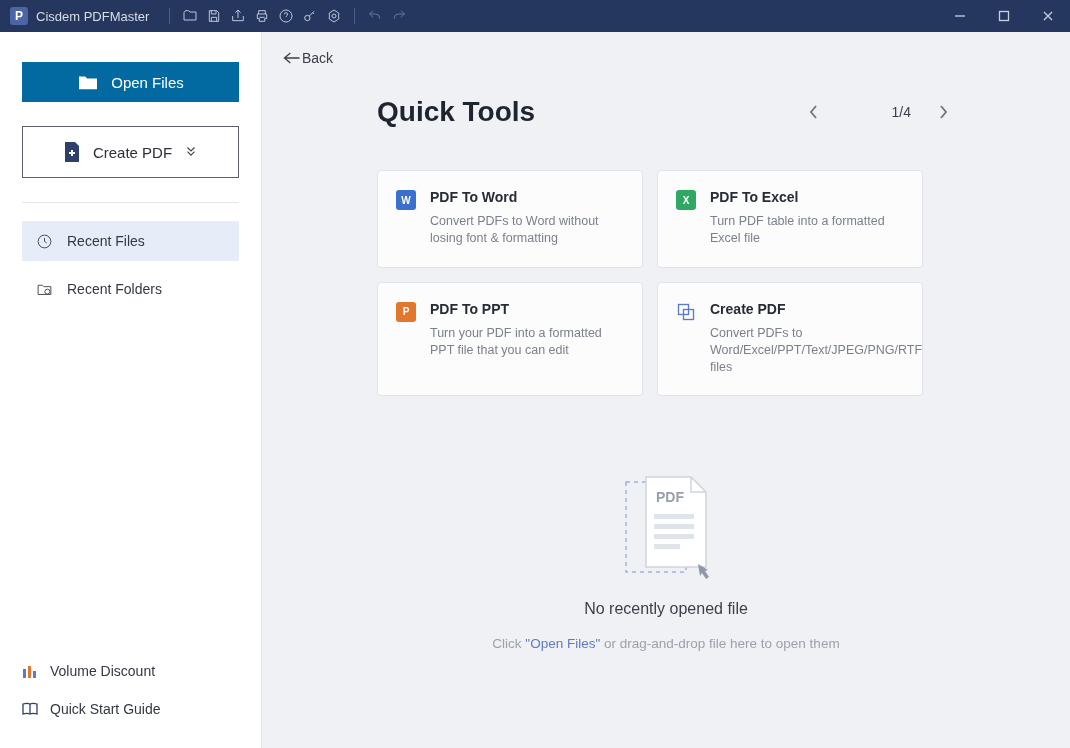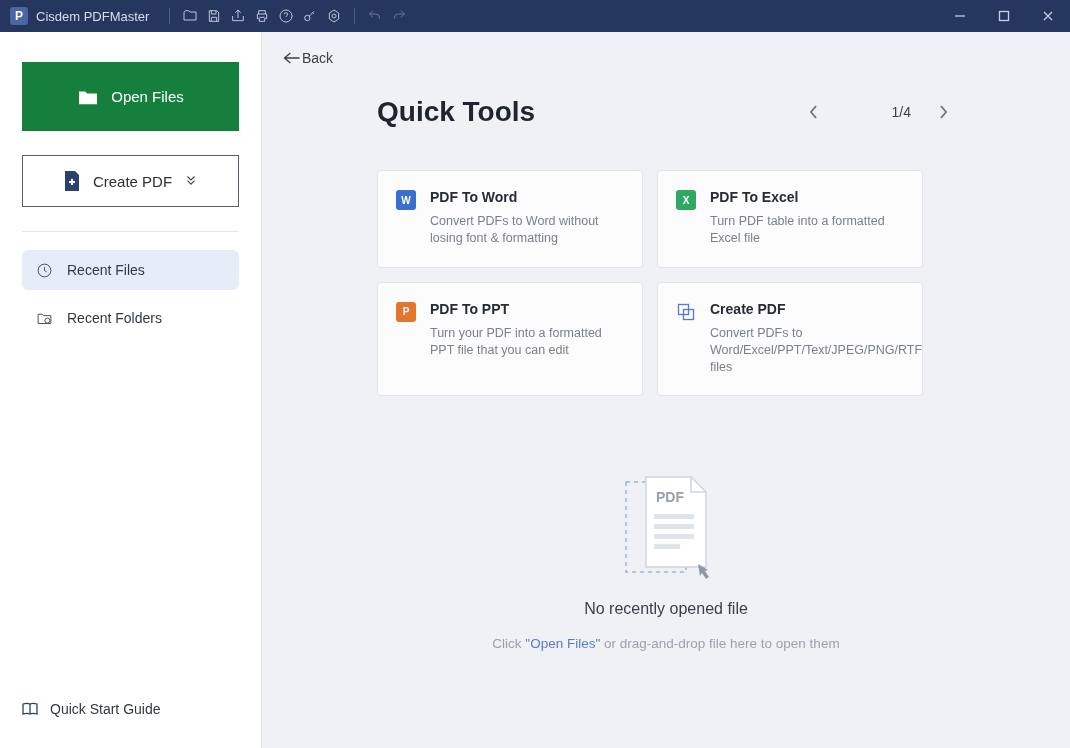--- a/index.html
+++ b/index.html
@@ -11,27 +11,27 @@
   .titlebar .tb-sep { width: 1px; height: 16px; background: rgba(255,255,255,.2); margin: 0 8px; }
   .titlebar .tb-icon { width: 24px; height: 24px; display: flex; align-items: center; justify-content: center; cursor: pointer; }
   .titlebar .tb-icon svg { stroke: #c7cfe0; fill: none; stroke-width: 1.4; }
   .titlebar .spacer { flex: 1; }
   .titlebar .winbtn { width: 44px; height: 32px; display: flex; align-items: center; justify-content: center; cursor: pointer; }
   .titlebar .winbtn svg { stroke: #c7cfe0; fill:none; stroke-width:1.3; }
   
   .app-body { display: flex; height: calc(748px - 32px); }
   .sidebar { width: 262px; background: #fff; border-right: 1px solid #e0e3e9; display: flex; flex-direction: column; padding-top: 30px; }
   .sb-pad { padding: 0 22px; }
-  .btn-open { background: #15803d; color: #fff; height: 69px; display:flex; align-items:center; justify-content:center; gap:12px; font-size:15px; cursor:pointer; }
+  .btn-open { background: #0369a1; color: #fff; height: 40px; display:flex; align-items:center; justify-content:center; gap:12px; font-size:15px; cursor:pointer; }
   .btn-open svg { fill:#fff; }
   .btn-create { margin-top:24px; border:1px solid #5a5f6b; height:52px; display:flex; align-items:center; justify-content:center; gap:12px; font-size:15px; cursor:pointer; color:#2b2f38;text-align:center; }
   .btn-create .doc-icon { width:18px; height:22px; }
   .caret-down svg { stroke:#444; fill:none; stroke-width:1.8; }
   .sb-hr { height:1px; background:#e3e6ec; margin:24px 22px 14px; }
-  .sb-item { margin: 4px 22px; height:40px; display:flex; align-items:center; gap:14px; padding:0 14px; border-radius:6px; font-size:14px; color:#323844; cursor:pointer; }
+  .sb-item { margin: 4px 22px; height:40px; display:flex; align-items:center; gap:14px; padding:0 14px; border-radius:0; font-size:14px; color:#323844; cursor:pointer; }
   .sb-item svg { stroke:#4a4f5c; fill:none; stroke-width:1.4; }
   .sb-item.active { background:#e6ecf8; }
   .sb-footer { margin-top:auto; padding-bottom:20px; }
   .sb-foot-item { margin:0 22px; height:38px; display:flex; align-items:center; gap:12px; font-size:14px; color:#323844; cursor:pointer; }
   .foot-icon { width:16px; height:16px; }
   
   .content { flex:1; background:#f0f1f4; position:relative; }
   .back-row { display:flex; align-items:center; gap:0; padding:18px 0 0 20px; color:#3a3f4a; font-size:14px; cursor:pointer; }
   .back-row svg { stroke:#3a3f4a; fill:none; stroke-width:1.6; }
   .qt-header { padding: 30px 115px 0; display:flex; align-items:center; }
@@ -166,20 +166,30 @@
       <svg width="17" height="17" viewBox="0 0 24 24">
           <path d="M3 6h6l2 2h10v11H3z"></path>
           <circle cx="16" cy="15" r="3.5"></circle>
         </svg>
       <span>Recent Folders</span>
     </div>
     <div class="sb-footer">
       <div class="sb-foot-item">
         <span class="foot-icon">
           <svg width="16" height="16" viewBox="0 0 16 16">
+              <rect x="1" y="6" width="3" height="9" fill="#5c7ac9"></rect>
+              <rect x="6" y="3" width="3" height="12" fill="#e2762c"></rect>
+              <rect x="11" y="8" width="3" height="7" fill="#5c7ac9"></rect>
+            </svg>
+        </span>
+        <span>Volume Discount</span>
+      </div>
+      <div class="sb-foot-item">
+        <span class="foot-icon">
+          <svg width="16" height="16" viewBox="0 0 16 16">
               <path d="M1 3c3-1 5-1 7 0 2-1 4-1 7 0v10c-3-1-5-1-7 0-2-1-4-1-7 0z" fill="none" stroke="#2d3f6b" stroke-width="1.3"></path>
               <path d="M8 3v10" stroke="#2d3f6b" stroke-width="1.3"></path>
             </svg>
         </span>
         <span>Quick Start Guide</span>
       </div>
     </div>
   </div>
 
   <div class="content">

